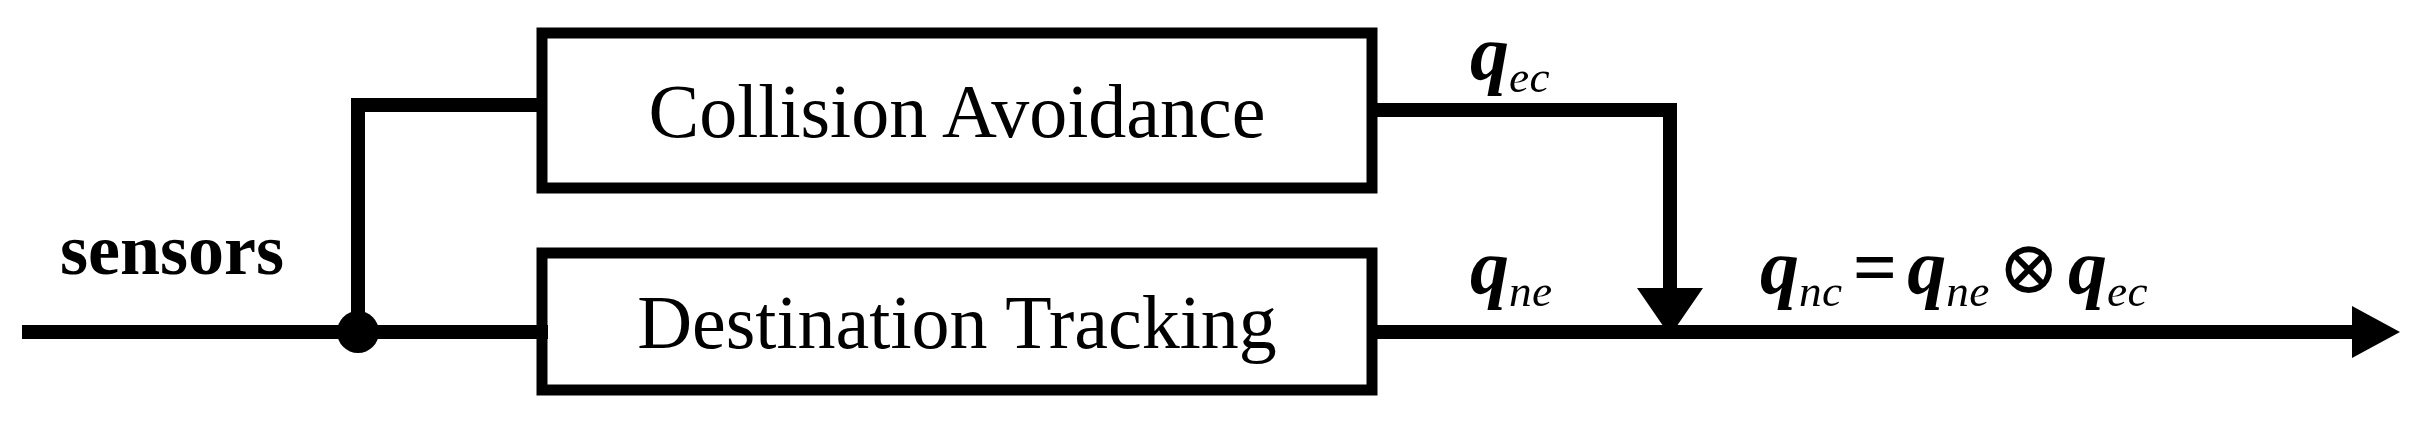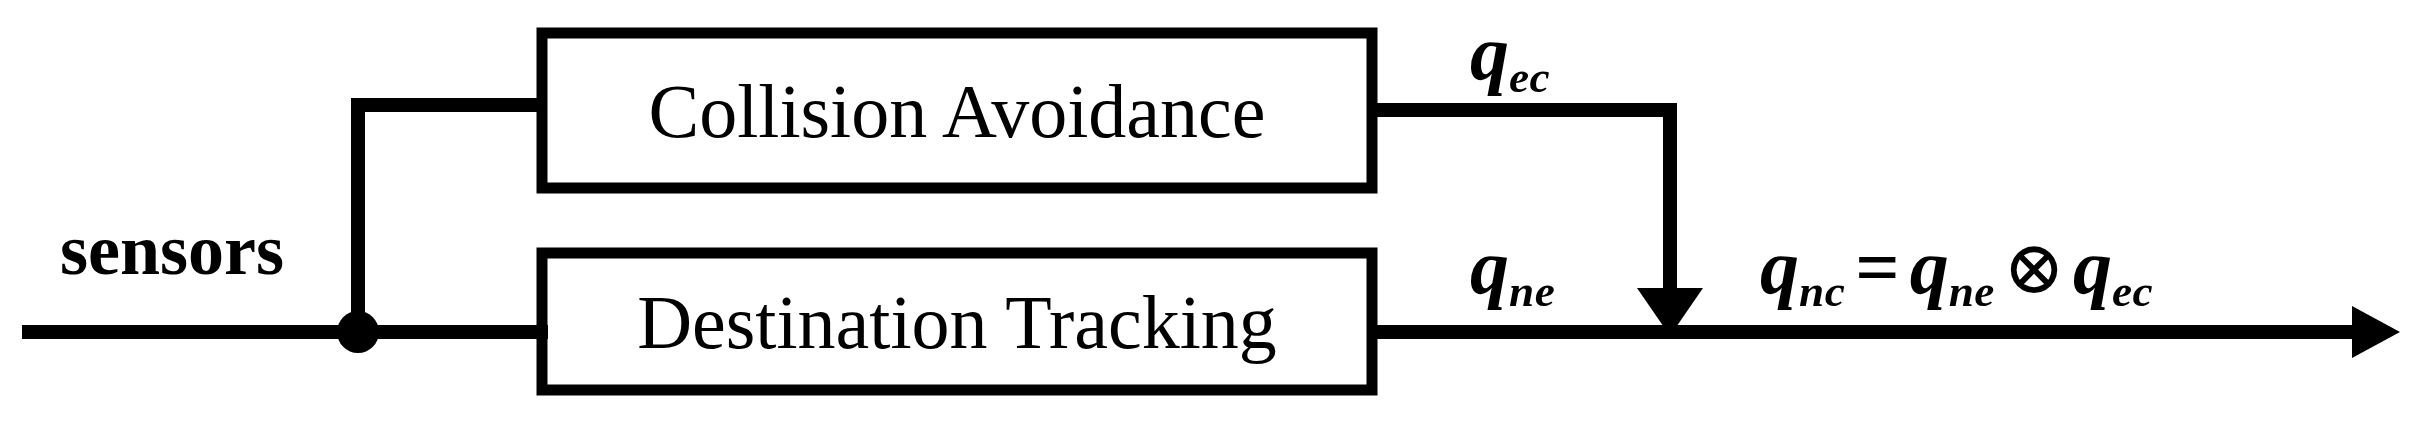--- a/index.html
+++ b/index.html
@@ -59,21 +59,21 @@
     left: 60px;
     top: 214px;
     font-size: 72px;
   }
   .math {
     font-weight: bold;
     font-style: italic;
     font-size: 78px;
   }
   .math sub {
-    font-weight: bold;
+    font-weight: normal;
     font-style: italic;
     font-size: 0.58em;
     vertical-align: -0.28em;
     letter-spacing: 0.5px;
   }
   .math .op {
     font-weight: bold;
     font-style: normal;
     padding: 0 10px;
   }

